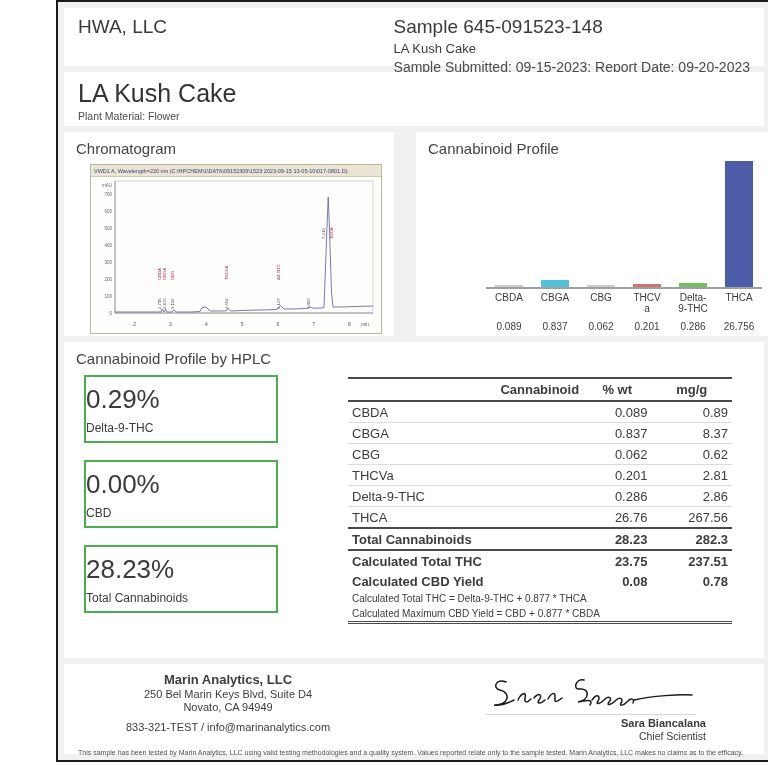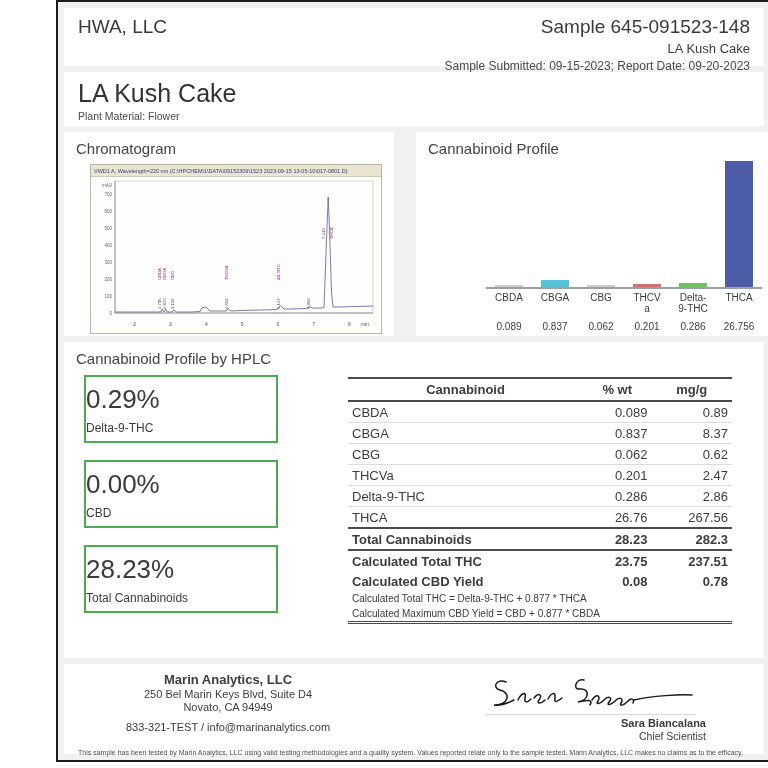--- a/index.html
+++ b/index.html
@@ -3,24 +3,24 @@
 <meta charset="utf-8">
 <style>
   * { margin:0; padding:0; box-sizing:border-box; }
   html,body { width:768px; height:768px; background:#ffffff; font-family:"Liberation Sans", sans-serif; color:#3c3c3c; }
   .frame { position:absolute; left:56px; top:0px; width:716px; height:762px; border:2px solid #1c1c1c; background:#f1f1f1; padding:6px; display:flex; flex-direction:column; gap:6px; overflow:hidden; }
   .card { background:#ffffff; }
 
   
   .header-card { height:58px; display:flex; justify-content:space-between; padding:8px 14px; }
   .company { font-size:19px; color:#3a3a3a; }
-  .sample-block { text-align:right; }
+  .sample-block { text-align:left; }
   .sample-id { font-size:19px; color:#3a3a3a; }
   .sample-name { font-size:13px; margin-top:3px; }
-  .submitted { font-size:12px; color:#4a4a4a; margin-top:3px;margin-left:36px; }
+  .submitted { font-size:14px; color:#4a4a4a; margin-top:3px; }
 
   
   .title-card { height:54px; padding:7px 14px; }
   .strain-title { font-size:25px; font-weight:400; color:#333; }
   .strain-sub { font-size:10.5px; color:#4a4a4a; margin-top:2px; }
 
   h2.section-title { font-size:15px; font-weight:400; color:#444; }
 
   
   .two-col { height:204px; display:flex; gap:22px; }
@@ -51,21 +51,21 @@
 
   
   .hplc-card { height:316px; padding:8px 12px; }
   .hplc-grid { display:flex; margin-top:8px; }
   .boxes-col { width:272px; padding-left:8px; display:flex; flex-direction:column; gap:17px; }
   .green-box { width:194px; height:68px; border:2px solid #4aae4f; display:flex; flex-direction:column; align-items:flex-start; justify-content:center; }
   .green-box .big-val { font-size:26px; color:#3b3b3b; }
   .green-box .box-label { font-size:12px; color:#3c3c3c; margin-top:6px; }
 
   table.hplc-table { border-collapse:collapse; width:384px; margin-top:2px; }
-  .hplc-table th { font-size:13px; font-weight:700; text-align:center; padding:3px 4px; border-top:2px solid #4a4a4a; border-bottom:2px solid #4a4a4a; }
+  .hplc-table th { font-size:13px; font-weight:700; text-align:right; padding:3px 4px; border-top:2px solid #4a4a4a; border-bottom:2px solid #4a4a4a; }
   .hplc-table th.num { text-align:center; }
   .hplc-table td { font-size:13px; padding:2.5px 4px; }
   .hplc-table td.num { text-align:right; }
   .hplc-table tr.analyte-row td { border-bottom:1px solid #dcdcdc; }
   .hplc-table tr.total-row td { font-weight:700; }
   .hplc-table tr.total-0 td { border-top:2px solid #4a4a4a; border-bottom:2px solid #4a4a4a; }
   .hplc-table tr.footnote-row td { font-size:10px; color:#3c3c3c; padding:2px 4px; }
   .hplc-table tr.footnote-row:last-child td { border-bottom:3px double #4a4a4a; }
 
   
@@ -227,21 +227,21 @@
               <td class="num">8.37</td>
             </tr>
             <tr class="analyte-row">
               <td>CBG</td>
               <td class="num">0.062</td>
               <td class="num">0.62</td>
             </tr>
             <tr class="analyte-row">
               <td>THCVa</td>
               <td class="num">0.201</td>
-              <td class="num">2.47</td>
+              <td class="num">2.81</td>
             </tr>
             <tr class="analyte-row">
               <td>Delta-9-THC</td>
               <td class="num">0.286</td>
               <td class="num">2.86</td>
             </tr>
             <tr class="analyte-row">
               <td>THCA</td>
               <td class="num">26.76</td>
               <td class="num">267.56</td>

